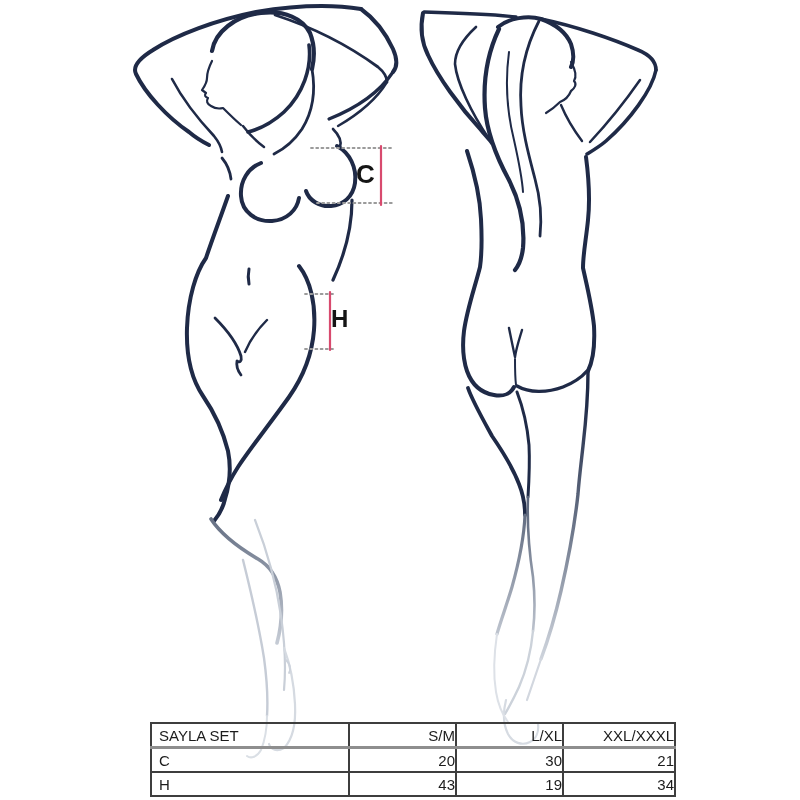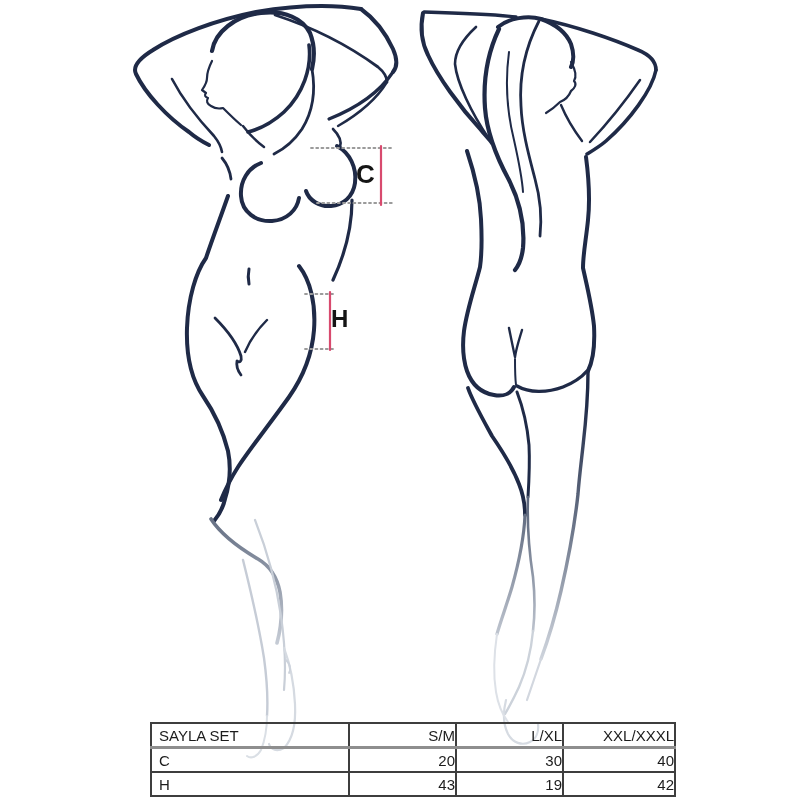--- a/index.html
+++ b/index.html
@@ -118,24 +118,24 @@
       <tr class="hdr">
         <td class="lbl">SAYLA SET</td>
         <td>S/M</td>
         <td>L/XL</td>
         <td>XXL/XXXL</td>
       </tr>
       <tr>
         <td class="lbl">C</td>
         <td>20</td>
         <td>30</td>
-        <td>40</td>
+        <td>21</td>
       </tr>
       <tr>
         <td class="lbl">H</td>
         <td>43</td>
         <td>19</td>
-        <td>42</td>
+        <td>34</td>
       </tr>
     </tbody>
   </table>
 
 </div>
 
 </body></html>

